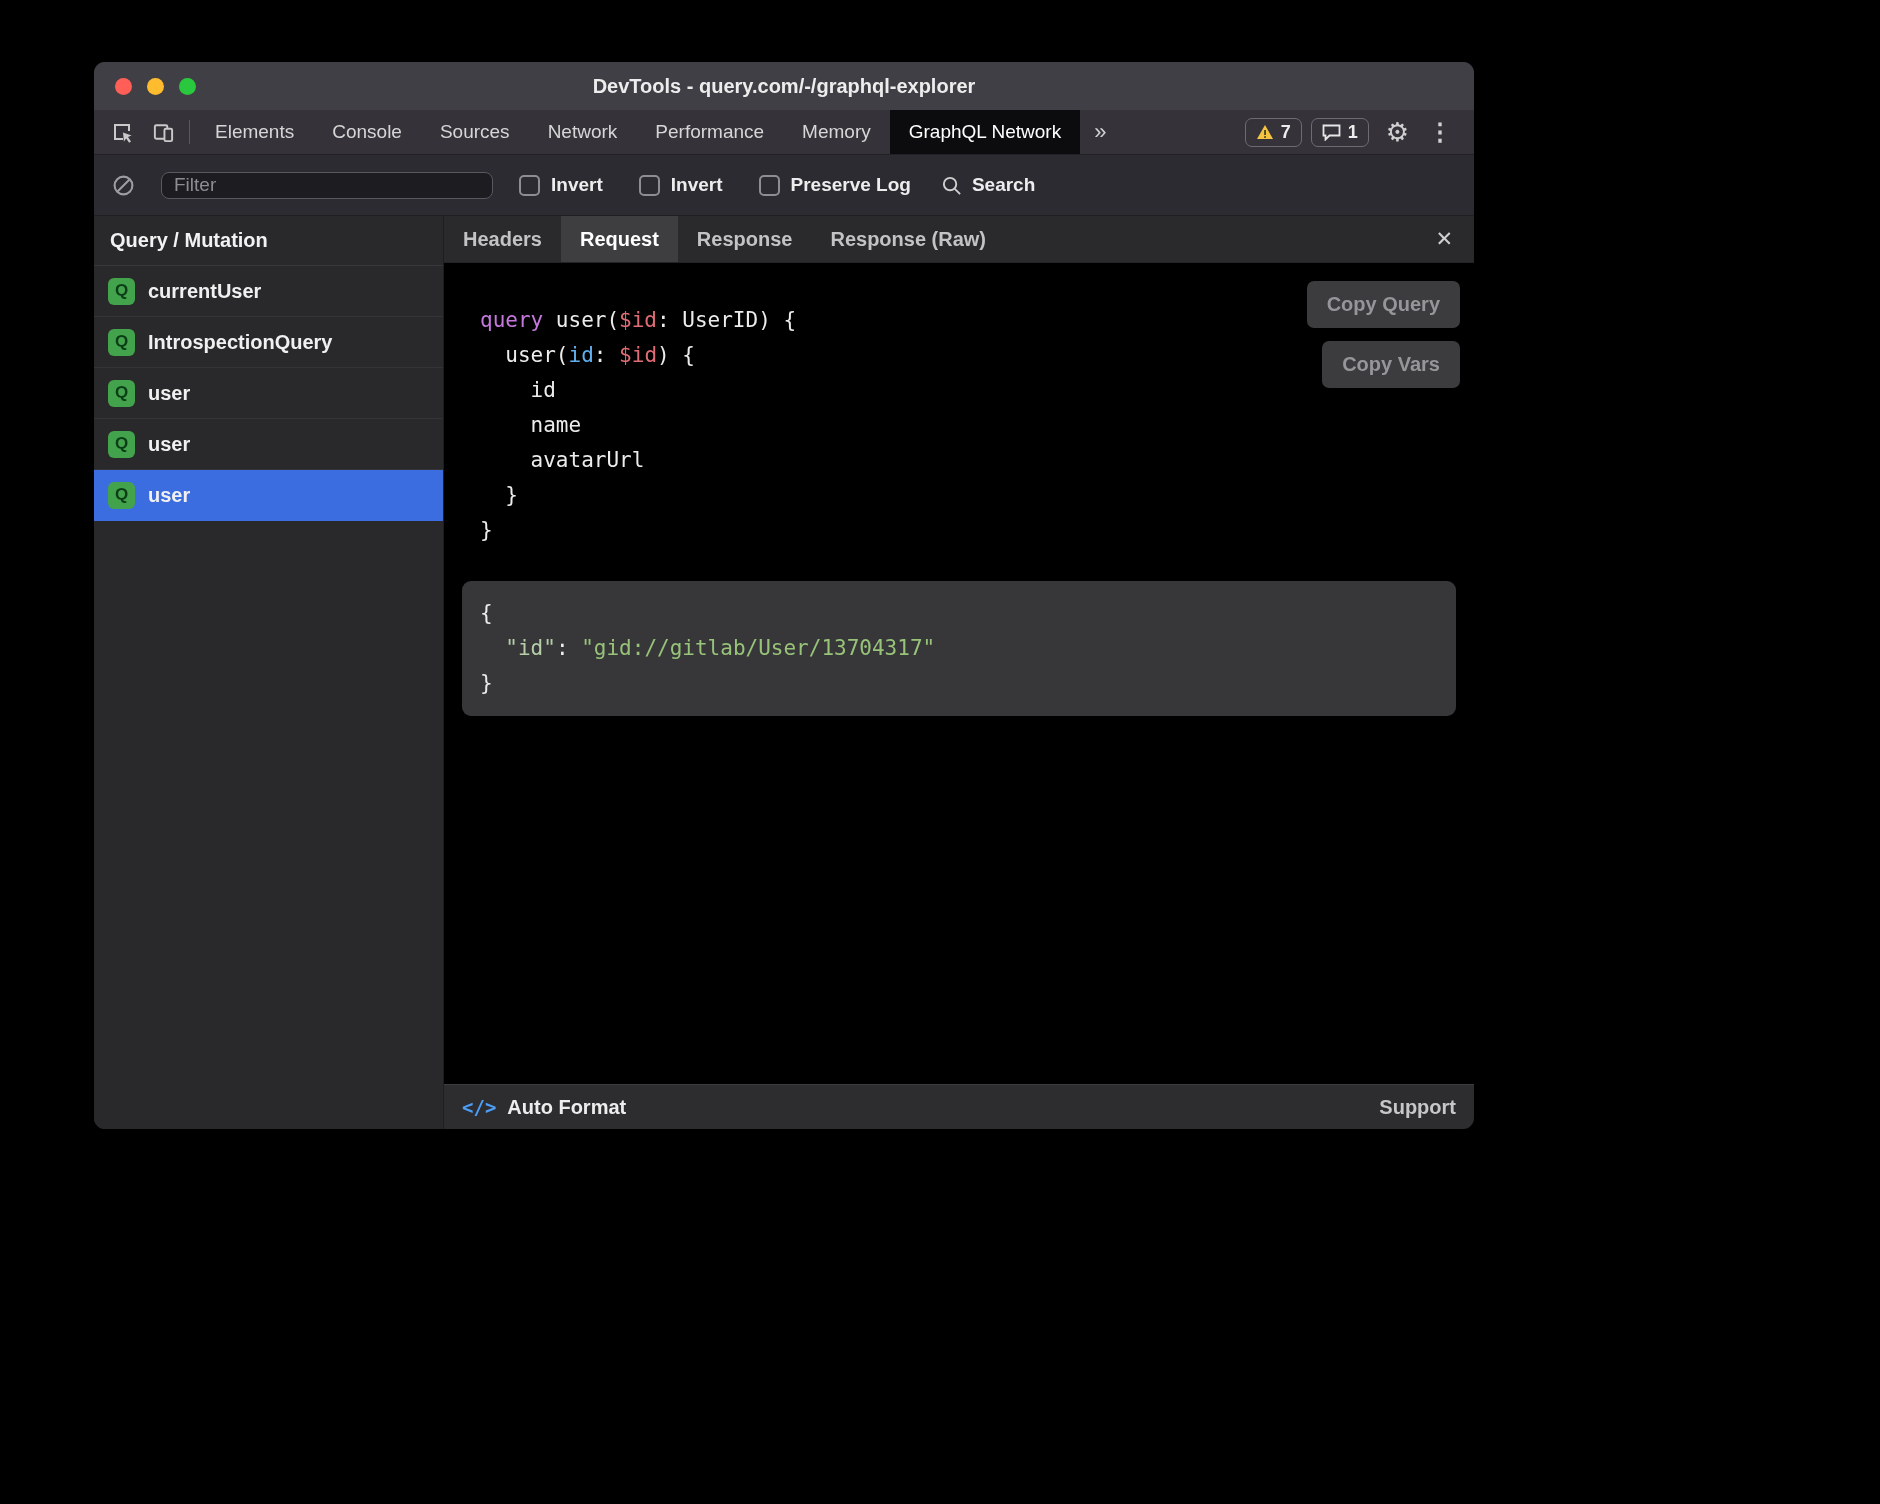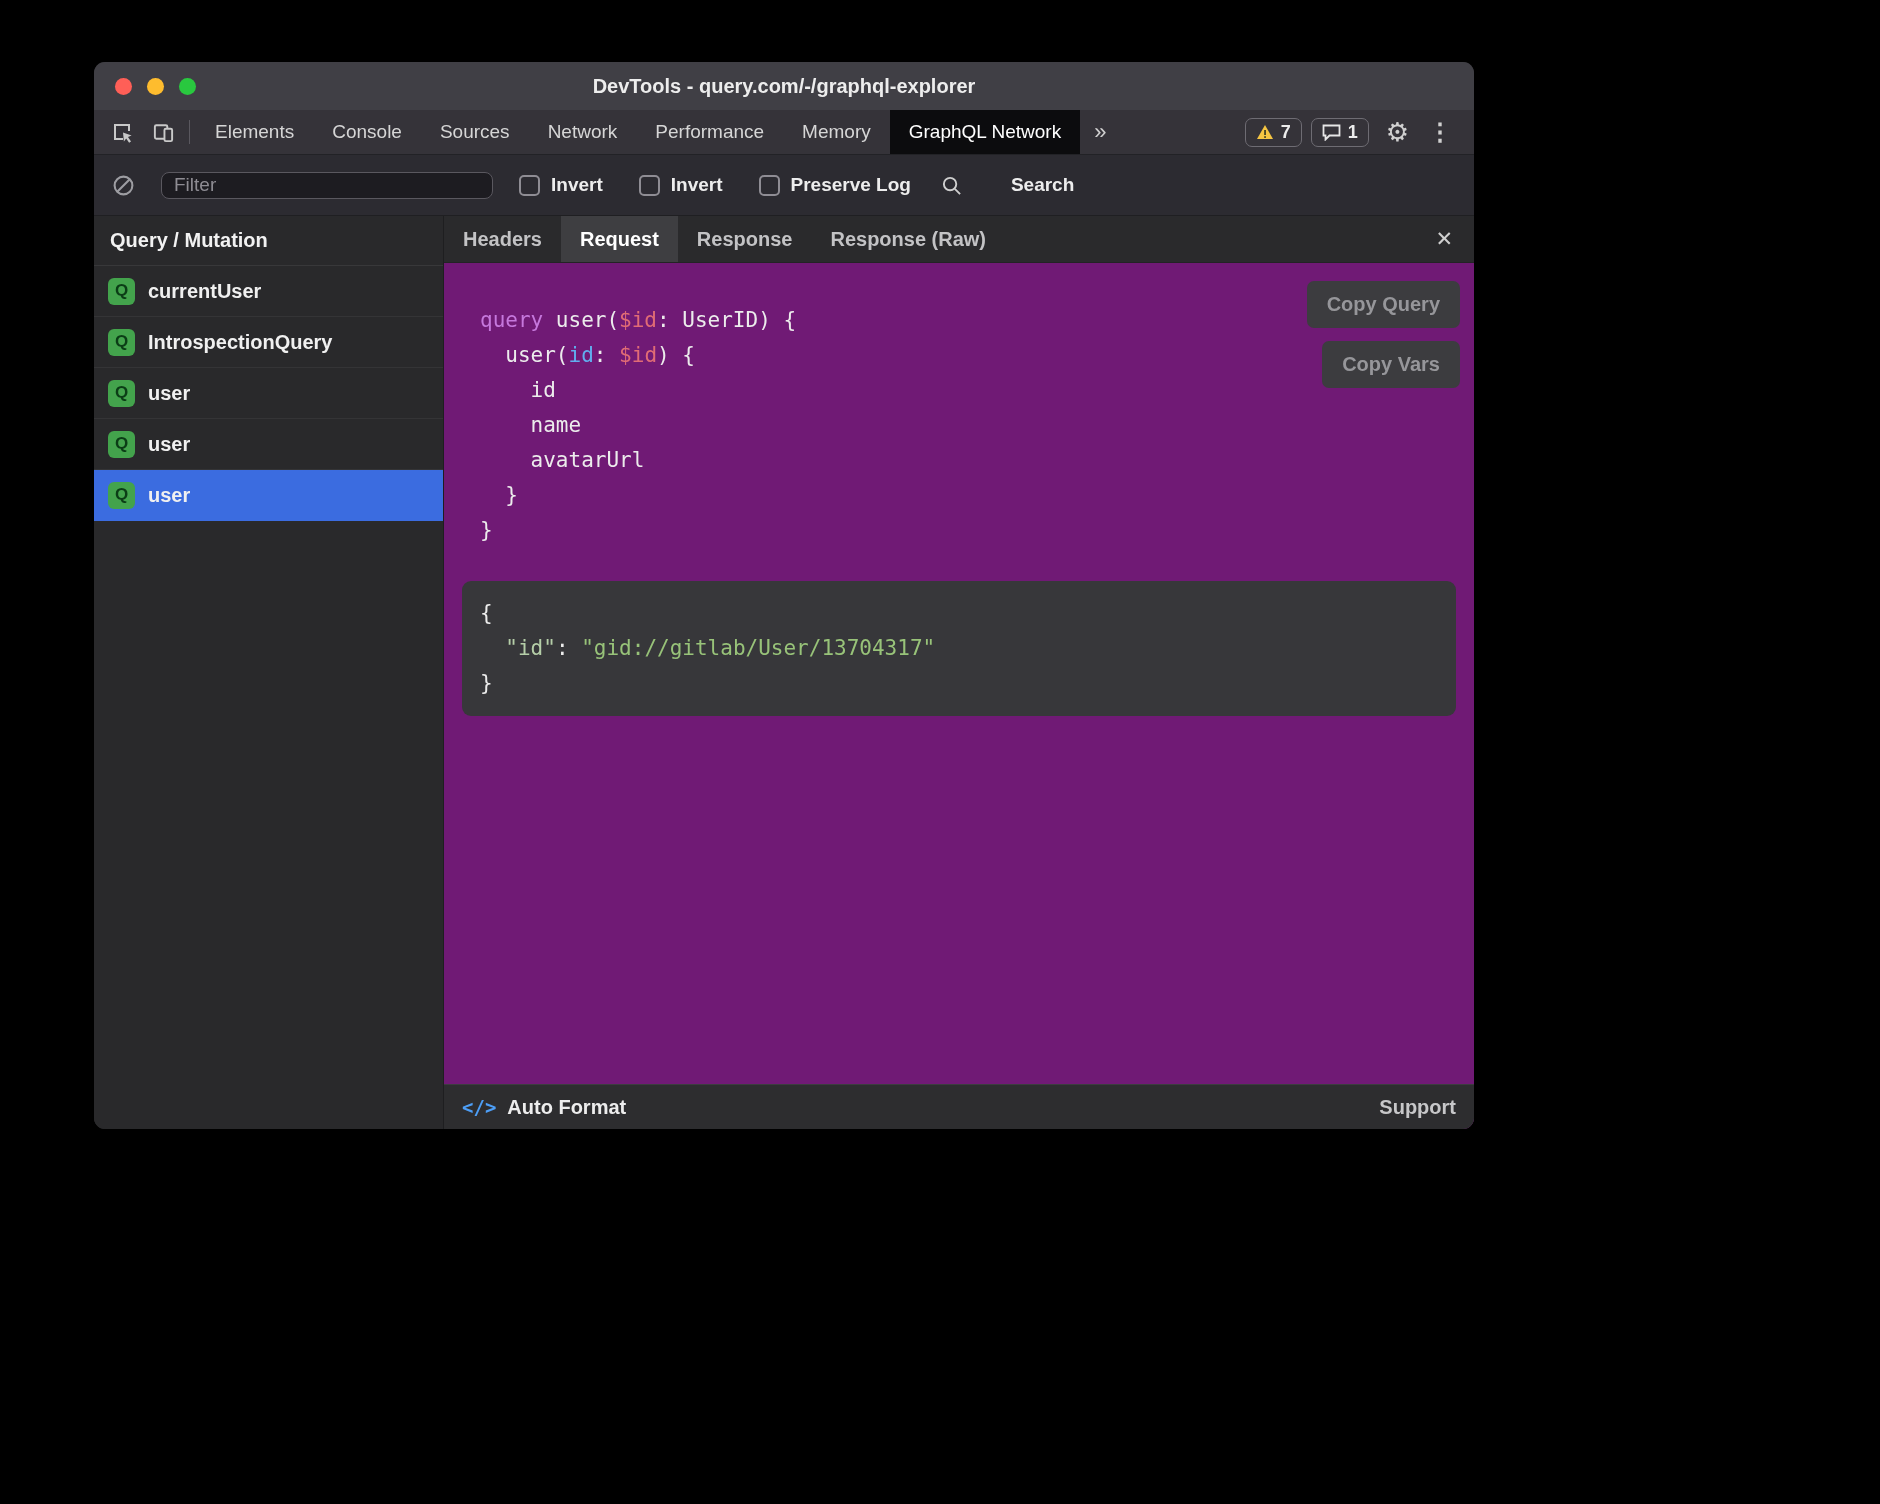--- a/index.html
+++ b/index.html
@@ -38,37 +38,37 @@
   .toolbar{height:61px;background:#2C2B31;display:flex;align-items:center;padding:0 18px;gap:26px;
     flex:0 0 auto;border-bottom:1px solid #1F1F22;}
   .filter-input{width:332px;height:27px;background:#1D1C21;border:1px solid #5A585F;border-radius:8px;
     color:#E0E0E0;font-size:19px;padding:0 12px;outline:none;font-family:"Liberation Sans",sans-serif;}
   .filter-input::placeholder{color:#8E8C93;}
   .cb-wrap{display:flex;align-items:center;gap:36px;}
   .cb-group{display:flex;align-items:center;gap:11px;cursor:pointer;}
   .cb-box{width:21px;height:21px;border:2px solid #8F8D94;border-radius:5px;background:transparent;flex:0 0 auto;}
   .cb-label{font-size:19px;font-weight:700;color:#EDEDED;}
   .search-group{display:flex;align-items:center;gap:10px;cursor:pointer;margin-left:4px;}
-  .search-label{font-size:19px;font-weight:700;color:#EDEDED;margin-left:39px;}
+  .search-label{font-size:19px;font-weight:700;color:#EDEDED;}
 
   
   .main{flex:1;display:flex;min-height:0;}
   .sidebar{width:350px;flex:0 0 auto;background:#29292B;border-right:1px solid #1E1E20;display:flex;flex-direction:column;}
   .side-header{height:50px;display:flex;align-items:center;padding:0 16px;font-size:20px;font-weight:700;
     color:#F2F2F2;border-bottom:1px solid #38383A;flex:0 0 auto;}
   .side-list{flex:1;overflow:hidden;}
   .side-item{height:51px;display:flex;align-items:center;gap:13px;padding:0 14px;
     border-bottom:1px solid #343436;cursor:pointer;}
   .side-item.selected{background:var(--accent-blue,#3B6CE0);border-bottom-color:transparent;}
   .q-badge{width:27px;height:27px;border-radius:6px;background:var(--badge-green,#43A34C);
     display:flex;align-items:center;justify-content:center;font-size:17px;font-weight:800;color:#0B3D16;flex:0 0 auto;}
   .side-label{font-size:20px;font-weight:700;color:#F0F0F0;white-space:nowrap;}
 
   
-  .panel{flex:1;display:flex;flex-direction:column;background:#701a75;min-width:0;}
+  .panel{flex:1;display:flex;flex-direction:column;background:#000000;min-width:0;}
   .p-tabrow{height:47px;display:flex;align-items:stretch;background:#2A2A2C;border-bottom:1px solid #232325;flex:0 0 auto;}
   .p-tabs{display:flex;align-items:stretch;}
   .p-tab{display:flex;align-items:center;padding:0 19px;font-size:20px;font-weight:600;color:#C3C3C5;cursor:pointer;white-space:nowrap;}
   .p-tab.active{background:#3E3E41;color:#FFFFFF;}
   .p-close{margin-left:auto;display:flex;align-items:center;padding:0 21px;font-size:21px;color:#CFCFCF;cursor:pointer;}
 
   .content{flex:1;position:relative;padding:40px 18px 0 18px;overflow:hidden;}
   .code{font-family:"DejaVu Sans Mono", monospace;font-size:21px;line-height:35px;color:#ECECEC;white-space:pre;}
   .query-code{margin-left:18px;}
   .tok-kw{color:var(--syn-keyword,#C678DD);}

